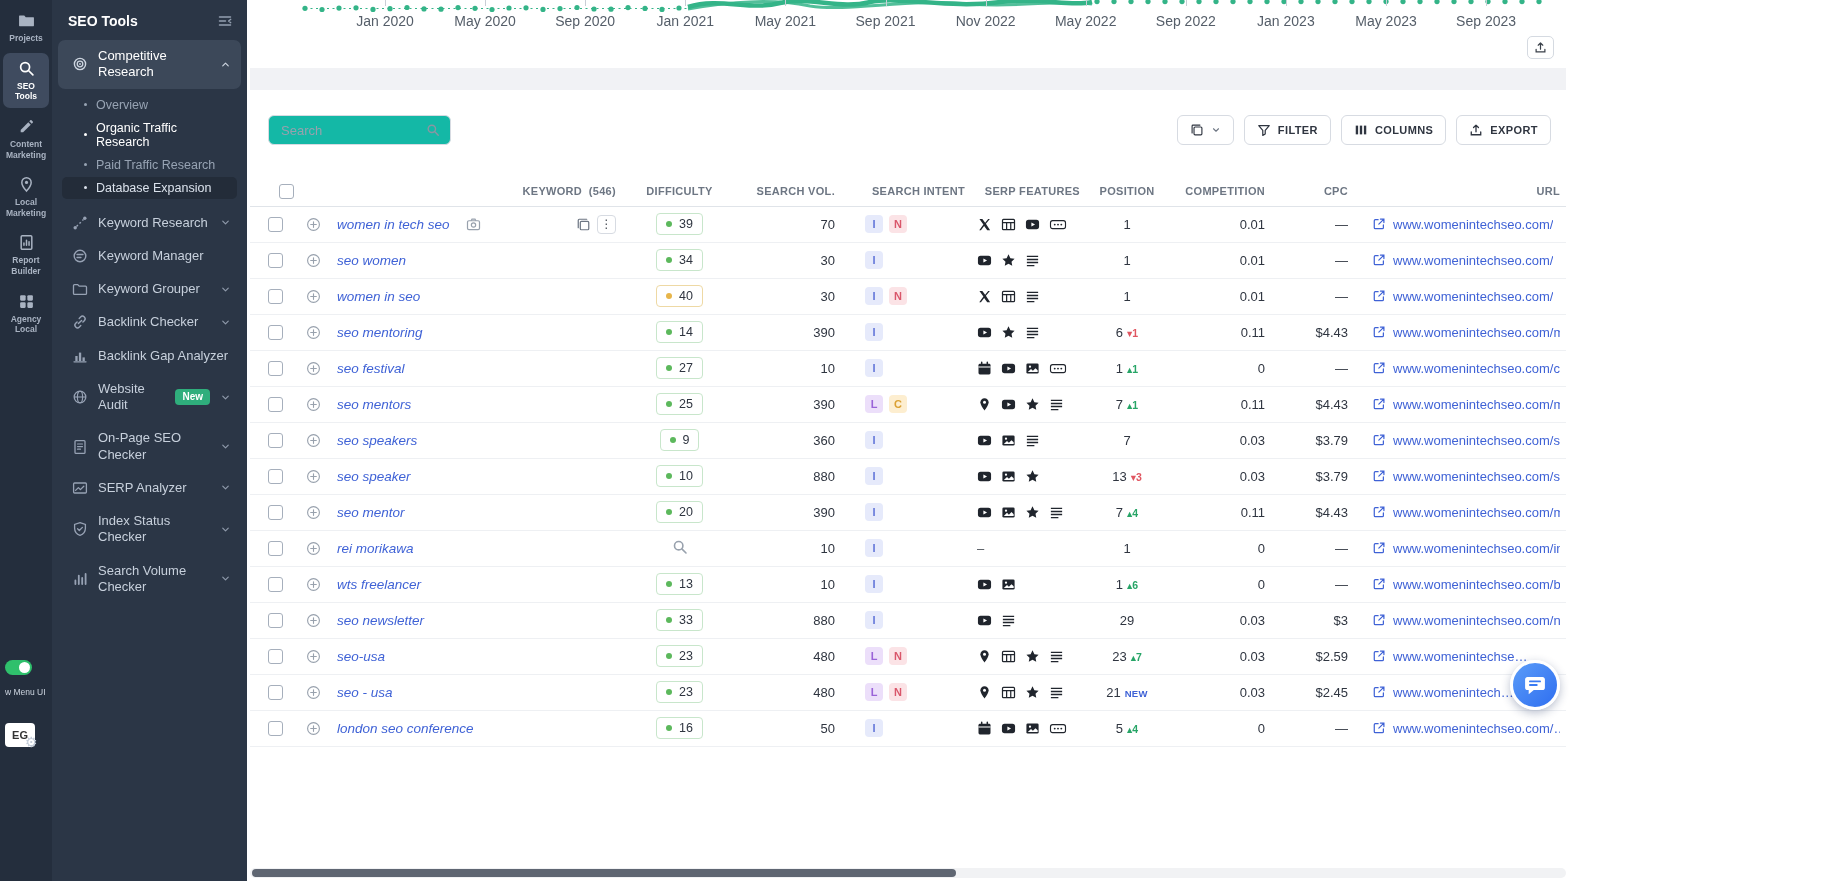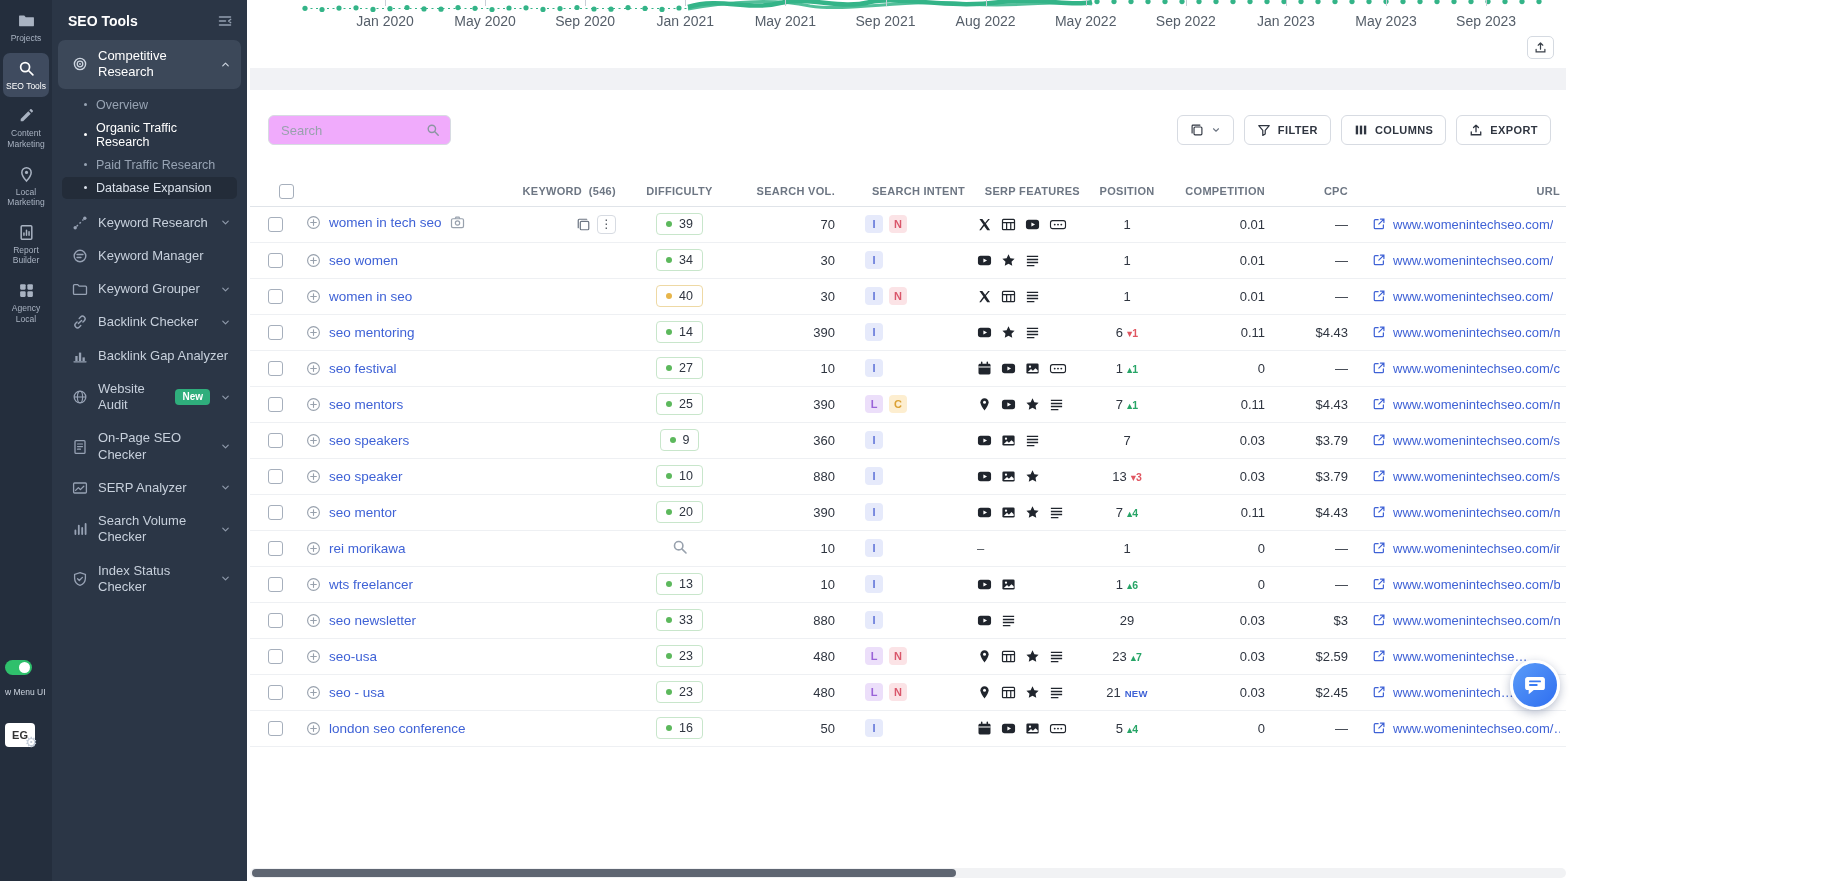--- a/index.html
+++ b/index.html
@@ -8,21 +8,21 @@
     width:1829px; height:881px; overflow:hidden; position:relative;
     font-family:"Liberation Sans","DejaVu Sans",sans-serif;
     background:#fff; color:#2f3540;
   }
   .app { display:flex; height:881px; }
 
   
   .rail { width:52px; flex-shrink:0; background:#242e3d; color:#a9b3c2; position:relative; }
   .rail-items { padding-top:2px; }
   .rail-item { display:flex; flex-direction:column; align-items:center; gap:4px;
-    padding:7px 2px 6px; margin:3px 3px; border-radius:7px; cursor:pointer; }
+    padding:7px 2px 6px; margin:3px 3px; border-radius:7px; cursor:pointer;font-weight:bold; }
   .rail-item.active { background:#3f4b5f; color:#fff; }
   .rail-item .icon { width:17px; height:17px; }
   .rail-label { font-size:8.5px; line-height:1.25; text-align:center; }
   .rail-bottom { position:absolute; top:660px; left:5px; right:2px; }
   .toggle-wrap { width:27px; height:15px; border-radius:8px; background:#2fc06c; position:relative; cursor:pointer; }
   .toggle-knob { position:absolute; right:2px; top:2px; width:11px; height:11px; border-radius:50%; background:#fff; }
   .toggle-label { font-size:8.5px; color:#cdd5e0; margin-top:12px; white-space:nowrap; overflow:hidden; }
   .avatar-wrap { position:relative; margin-top:26px; width:34px; height:32px; }
   .avatar { width:30px; height:24px; background:#fff; border-radius:4px; color:#333;
     font-size:11px; font-weight:bold; display:flex; align-items:center; justify-content:center; cursor:pointer; }
@@ -58,21 +58,21 @@
     font-size:14px; color:#555e69; white-space:nowrap; }
   .upload-btn { position:absolute; top:36px; right:12px; width:27px; height:23px;
     border:1px solid #d5dae1; border-radius:5px; background:#fff; color:#3a4049;
     display:flex; align-items:center; justify-content:center; cursor:pointer; }
   .upload-btn .icon { width:13px; height:13px; }
   .band { width:1316px; height:22px; background:#f1f2f5; }
 
   .table-card { width:1316px; background:#fff; padding-top:25px; }
   .toolbar { display:flex; align-items:center; padding:0 15px 0 18px; }
   .search-box { width:183px; height:30px; border:1px solid #d7dbe2; border-radius:6px;
-    display:flex; align-items:center; padding:0 10px; gap:8px; background:#f0abfc; }
+    display:flex; align-items:center; padding:0 10px; gap:8px; background:#14b8a6; }
   .search-box input { border:0; outline:0; flex:1; min-width:0; font-size:13px; color:#333;
     font-family:"Liberation Sans","DejaVu Sans",sans-serif; background:transparent; }
   .search-box input::placeholder { color:#98a1ad; }
   .search-box .icon { width:14px; height:14px; color:#8b95a2; }
   .toolbar-right { margin-left:auto; display:flex; gap:10px; }
   .tbtn { height:30px; border:1px solid #d7dbe2; border-radius:6px; background:#fff;
     display:inline-flex; align-items:center; gap:7px; padding:0 12px;
     font-size:11px; font-weight:bold; letter-spacing:.4px; color:#2f3540; cursor:pointer; }
   .tbtn .icon { width:14px; height:14px; }
   .tbtn .chev { width:10px; height:10px; color:#6d7683; }
@@ -88,21 +88,21 @@
   .col-intent { width:120px; padding-left:14px !important; }
   .col-serp { width:115px; }
   .col-position { width:82px; text-align:center !important; }
   .col-competition { width:113px; text-align:right !important; padding-right:16px !important; }
   .col-cpc { width:77px; text-align:right !important; padding-right:10px !important; }
   .col-url { width:208px; padding-left:14px !important; }
   .kw-count { color:#6d7683; }
 
   .checkbox { display:inline-block; width:15px; height:15px; border:1.5px solid #a6afbc;
     border-radius:3px; background:#fff; cursor:pointer; vertical-align:middle; }
-  .kwflex { display:flex; gap:8px; }
+  .kwflex { display:flex; align-items:center; gap:16px;font-style:italic; }
   .kwflex .icon { width:15px; height:15px; color:#98a1ad; flex-shrink:0; cursor:pointer; }
   .kwlink { color:#3f62d6; font-size:13.5px; text-decoration:none; cursor:pointer; white-space:nowrap; }
   .kwactions { margin-left:auto; display:flex; align-items:center; gap:6px; }
   .kwactions .icon { color:#6d7683; }
   .kebab-box { width:19px; height:19px; border:1px solid #d7dbe2; border-radius:4px;
     display:inline-flex; align-items:center; justify-content:center;
     font-size:12px; color:#4a5058; cursor:pointer; }
 
   .diff-pill { display:inline-flex; align-items:center; gap:7px; padding:3px 9px;
     border-radius:4px; border:1px solid; font-size:12.5px; color:#2f3540; background:#fff; }
@@ -368,38 +368,38 @@
           <span class="mlabel">SERP Analyzer</span>
           <span class="icon chev">
             <svg viewBox="0 0 16 16">
               <path d="M4 6l4 4 4-4" fill="none" stroke="currentColor" stroke-width="1.7" stroke-linecap="round" stroke-linejoin="round"></path>
             </svg>
           </span>
         </div>
         <div class="menu-item">
           <span class="icon ">
             <svg viewBox="0 0 16 16">
-              <path d="M3.4 13V9.4M6.8 13V4.6M10.2 13V7M13.6 13V3" stroke="currentColor" stroke-width="1.8" stroke-linecap="round"></path>
-            </svg>
-          </span>
-          <span class="mlabel">Search Volume Checker</span>
-          <span class="icon chev">
-            <svg viewBox="0 0 16 16">
-              <path d="M4 6l4 4 4-4" fill="none" stroke="currentColor" stroke-width="1.7" stroke-linecap="round" stroke-linejoin="round"></path>
-            </svg>
-          </span>
-        </div>
-        <div class="menu-item">
-          <span class="icon ">
-            <svg viewBox="0 0 16 16">
               <path d="M8 1.6l5.4 1.9v3.8c0 3.5-2.2 6-5.4 7.1-3.2-1.1-5.4-3.6-5.4-7.1V3.5z" fill="none" stroke="currentColor" stroke-width="1.3"></path>
               <path d="M5.6 7.8l1.7 1.7 3.1-3.1" fill="none" stroke="currentColor" stroke-width="1.3" stroke-linecap="round" stroke-linejoin="round"></path>
             </svg>
           </span>
           <span class="mlabel">Index Status Checker</span>
+          <span class="icon chev">
+            <svg viewBox="0 0 16 16">
+              <path d="M4 6l4 4 4-4" fill="none" stroke="currentColor" stroke-width="1.7" stroke-linecap="round" stroke-linejoin="round"></path>
+            </svg>
+          </span>
+        </div>
+        <div class="menu-item">
+          <span class="icon ">
+            <svg viewBox="0 0 16 16">
+              <path d="M3.4 13V9.4M6.8 13V4.6M10.2 13V7M13.6 13V3" stroke="currentColor" stroke-width="1.8" stroke-linecap="round"></path>
+            </svg>
+          </span>
+          <span class="mlabel">Search Volume Checker</span>
           <span class="icon chev">
             <svg viewBox="0 0 16 16">
               <path d="M4 6l4 4 4-4" fill="none" stroke="currentColor" stroke-width="1.7" stroke-linecap="round" stroke-linejoin="round"></path>
             </svg>
           </span>
         </div>
       </div>
   </aside>
 
   <main class="content">
@@ -466,21 +466,21 @@
           <span class="axis-label" style="left: 235.1px;">May 2020</span>
           <span class="axis-tick" style="left: 335.2px;"></span>
           <span class="axis-label" style="left: 335.2px;">Sep 2020</span>
           <span class="axis-tick" style="left: 435.3px;"></span>
           <span class="axis-label" style="left: 435.3px;">Jan 2021</span>
           <span class="axis-tick" style="left: 535.4px;"></span>
           <span class="axis-label" style="left: 535.4px;">May 2021</span>
           <span class="axis-tick" style="left: 635.5px;"></span>
           <span class="axis-label" style="left: 635.5px;">Sep 2021</span>
           <span class="axis-tick" style="left: 735.6px;"></span>
-          <span class="axis-label" style="left: 735.6px;">Aug 2022</span>
+          <span class="axis-label" style="left: 735.6px;">Nov 2022</span>
           <span class="axis-tick" style="left: 835.7px;"></span>
           <span class="axis-label" style="left: 835.7px;">May 2022</span>
           <span class="axis-tick" style="left: 935.8px;"></span>
           <span class="axis-label" style="left: 935.8px;">Sep 2022</span>
           <span class="axis-tick" style="left: 1035.9px;"></span>
           <span class="axis-label" style="left: 1035.9px;">Jan 2023</span>
           <span class="axis-tick" style="left: 1136px;"></span>
           <span class="axis-label" style="left: 1136px;">May 2023</span>
           <span class="axis-tick" style="left: 1236.1px;"></span>
           <span class="axis-label" style="left: 1236.1px;">Sep 2023</span>

